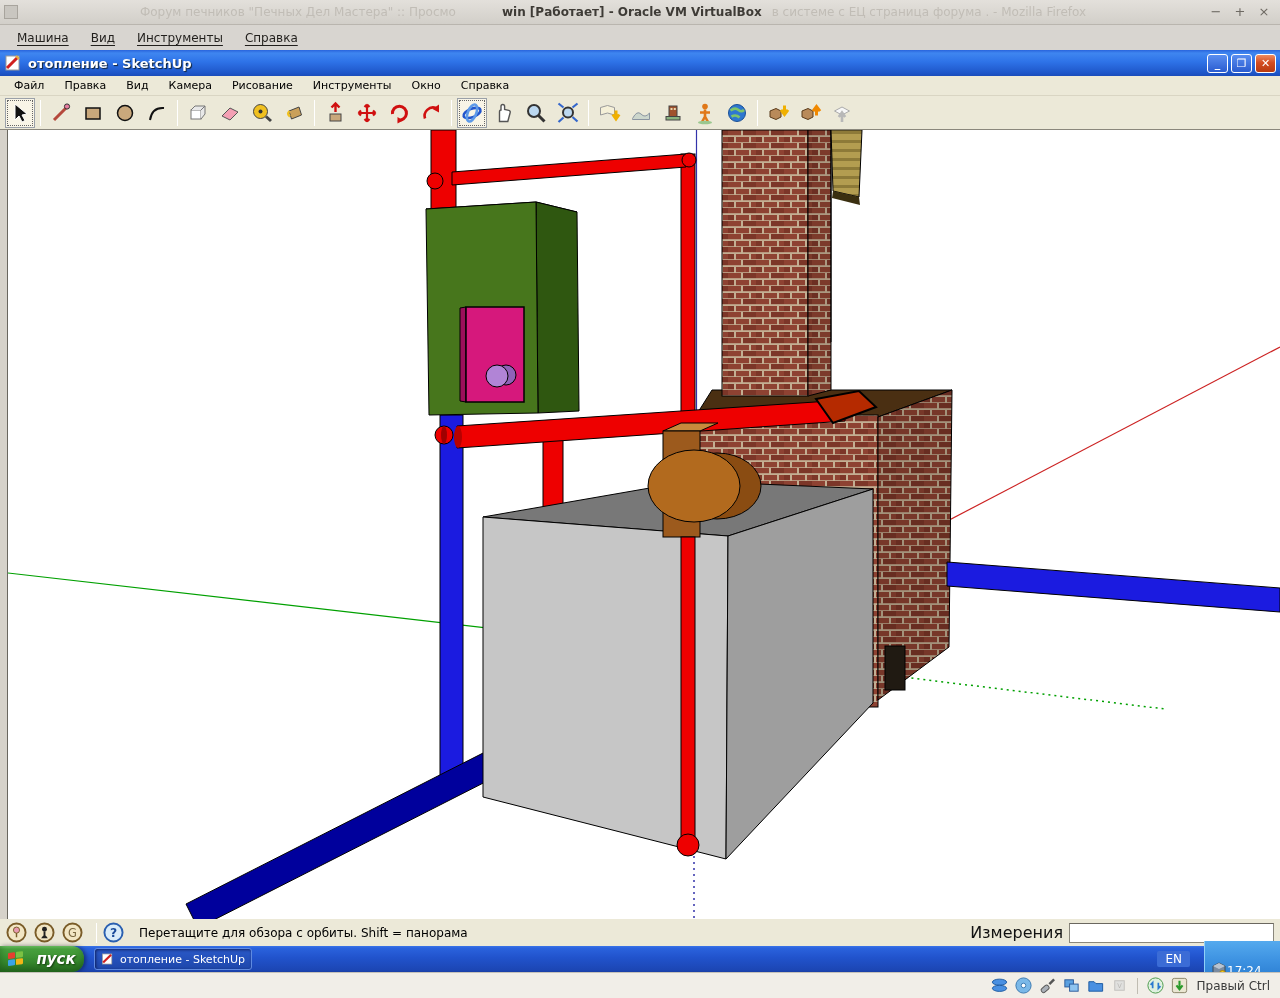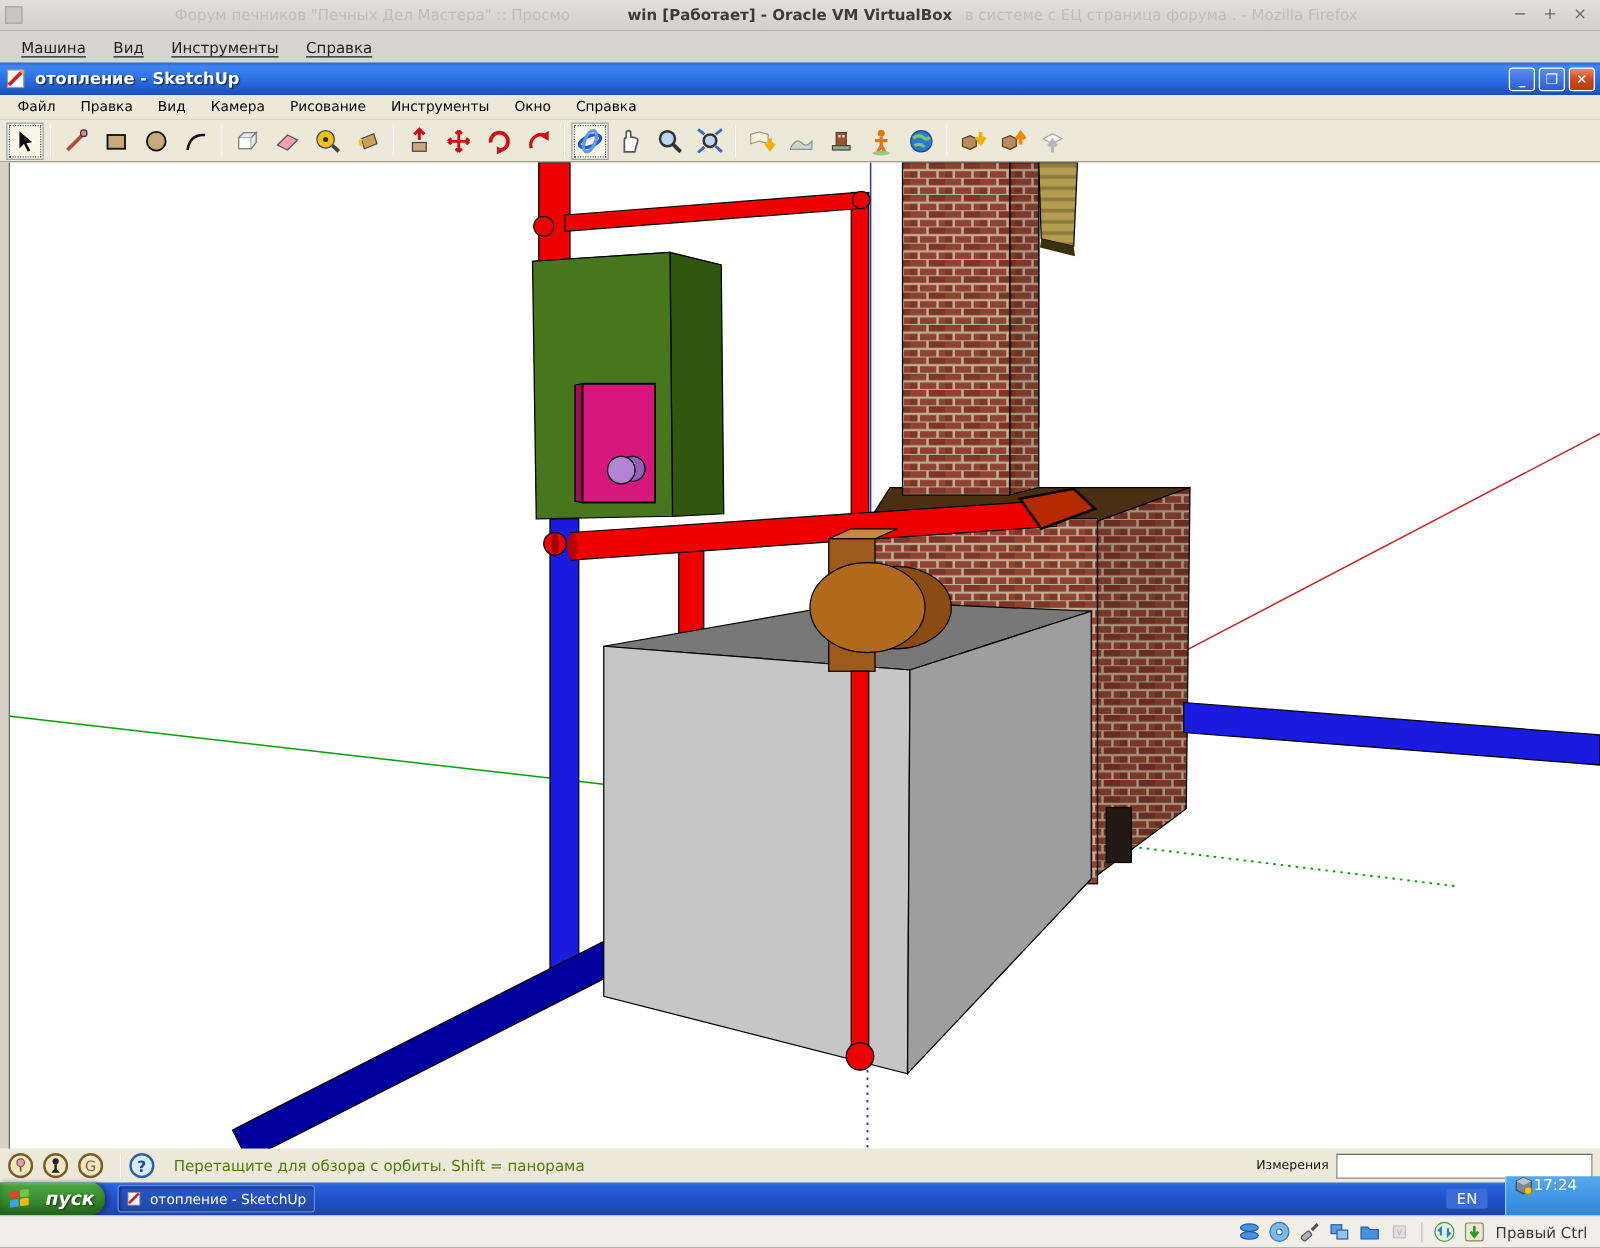--- a/index.html
+++ b/index.html
@@ -32,33 +32,33 @@
 
   
   #viewport{position:absolute;left:0;top:130px;width:1280px;height:789px;background:#fff;}
   #vp-strip{position:absolute;left:0;top:0;width:8px;height:789px;background:#d6d2ca;border-right:1px solid #6a675f;}
   #scene{position:absolute;left:8px;top:0;}
 
   
   #sk-statusbar{position:absolute;left:0;top:919px;width:1280px;height:27px;background:#ece9d8;display:flex;align-items:center;padding:0 6px;}
   .st-circle{width:21px;height:21px;margin-right:7px;}
   .st-sep{width:1px;height:20px;background:#b8b4a2;border-right:1px solid #fff;margin:0 6px;}
-  #st-hint{font-size:12px;color:#4d7c0f;margin-left:8px;flex:1;}
-  #st-measure-label{font-size:10px;color:#111;margin-right:6px;}
+  #st-hint{font-size:12px;color:#000000;margin-left:8px;flex:1;}
+  #st-measure-label{font-size:16px;color:#111;margin-right:6px;}
   #st-measure-box{width:205px;height:20px;background:#fff;border:1px solid #8a877c;border-top-color:#6a675f;font-size:11px;padding:0 4px;}
 
   
   #taskbar{position:absolute;left:0;top:946px;width:1280px;height:26px;background:linear-gradient(#3a74e8 0%,#2a62dd 8%,#2153cc 45%,#1c46b4 92%,#1a3fa5 100%);display:flex;align-items:center;}
   #start-btn{height:26px;width:84px;border-radius:0 12px 12px 0;background:linear-gradient(#6cc262 0%,#48a13e 12%,#3a8f31 50%,#2e7a26 100%);box-shadow:inset 0 -4px 8px rgba(0,40,0,.35),2px 0 4px rgba(0,0,20,.45);display:flex;align-items:center;justify-content:center;gap:12px;color:#fff;font-weight:bold;font-style:italic;font-size:15px;text-shadow:1px 1px 2px #14380f;}
   .flag{display:inline-block;transform:skewY(-8deg);width:16px;height:15px;}
   .flag i{display:block;float:left;width:7px;height:6px;margin:0 1px 1px 0;border-radius:1px;}
   #task-btn{height:22px;width:158px;margin-left:10px;background:linear-gradient(#2a59c8,#1e47ab);border:1px solid #5f8ae0;border-radius:3px;box-shadow:inset 1px 1px 3px rgba(0,0,40,.6);display:flex;align-items:center;gap:6px;padding:0 6px;color:#fff;font-size:11px;white-space:nowrap;}
   #tb-spacer{flex:1;}
   #lang-ind{color:#fff;font-size:12px;background:#3b6cd6;padding:1px 8px;border-radius:2px;margin-right:14px;}
-  #tray{height:37px;width:76px;background:linear-gradient(#55aaee 0%,#3e93e2 50%,#2b7ed2 100%);border-left:1px solid #8fd0f8;display:flex;align-items:flex-start;gap:0;padding:0 6px;color:#fff;font-size:12px;}
+  #tray{height:37px;width:76px;background:linear-gradient(#55aaee 0%,#3e93e2 50%,#2b7ed2 100%);border-left:1px solid #8fd0f8;display:flex;align-items:flex-end;gap:0;padding:0 6px;color:#fff;font-size:12px;}
 
   
   #vbox-statusbar{position:absolute;left:0;top:972px;width:1280px;height:26px;background:#f1eee8;border-top:1px solid #c6c2ba;display:flex;align-items:center;justify-content:flex-end;padding-right:10px;gap:5px;}
   .vb-icon{width:19px;height:19px;}
   .vb-icon.dim{opacity:.45;}
   .vb-sep{width:1px;height:16px;background:#c0bcb2;margin:0 3px;}
   #vb-hostkey{font-size:12px;color:#3a3a3a;margin-left:2px;}
 </style>
 </head>
 <body>

